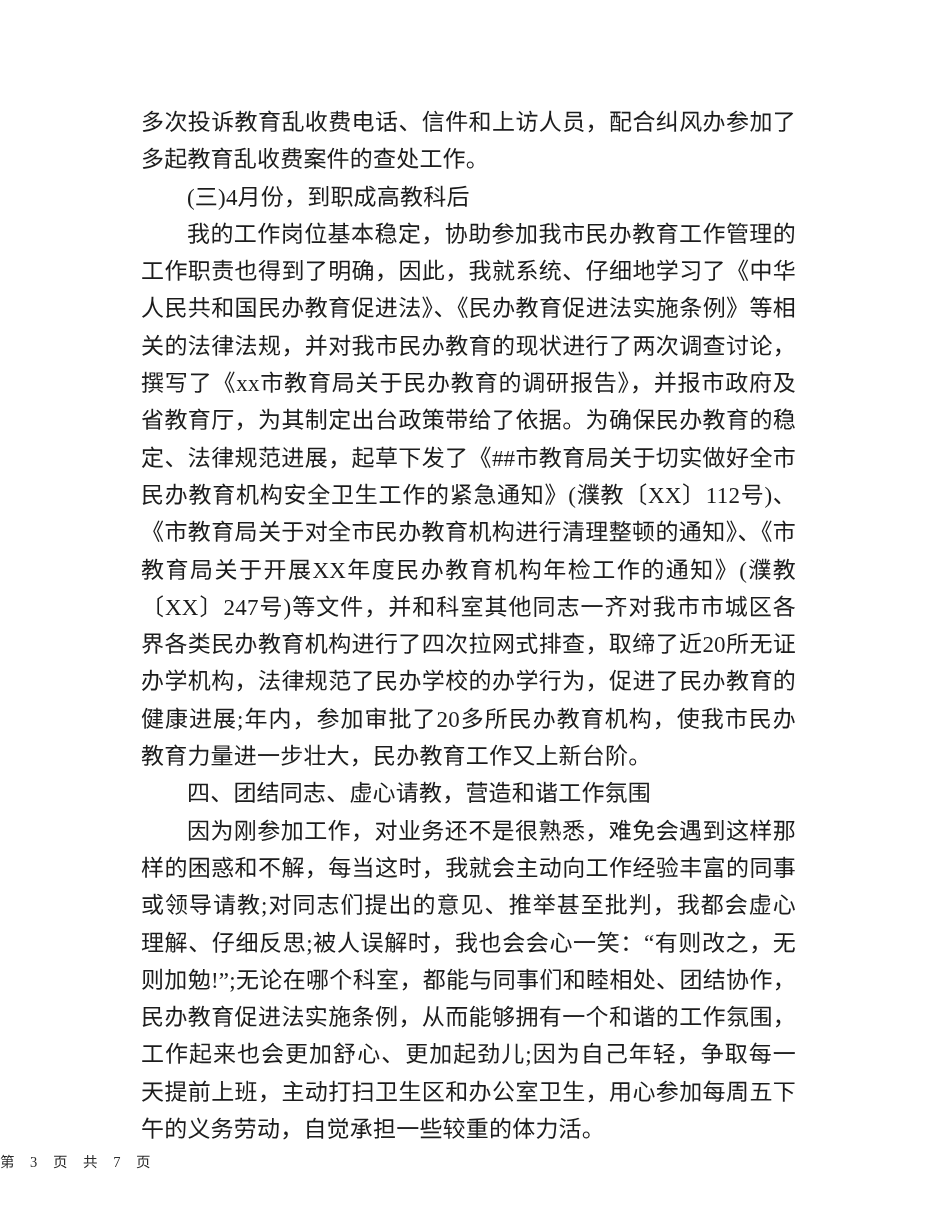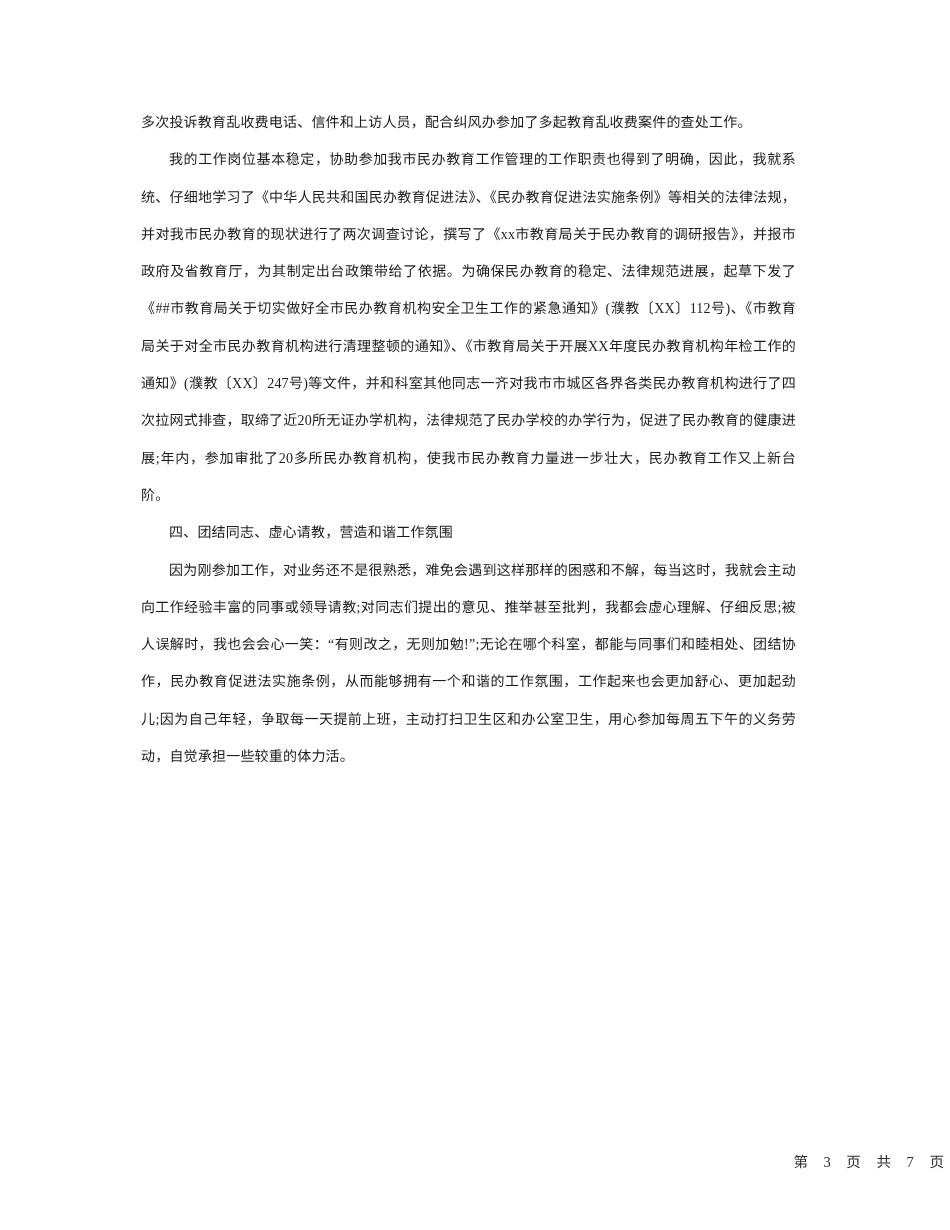--- a/index.html
+++ b/index.html
@@ -16,53 +16,54 @@
     background: #ffffff;
     overflow: hidden;
     font-family: "Liberation Serif", "DejaVu Serif", serif;
   }
   .doc-body {
     position: absolute;
     top: 104px;
     left: 141px;
     width: 655px;
     color: #1c1c1c;
-    font-size: 14px;
+    font-size: 23px;
     line-height: 37.3px;
     text-align: justify;
     text-justify: inter-ideograph;
     letter-spacing: 0.2px;
   }
   .para {
     margin: 0;
     padding: 0;
     word-break: break-all;
   }
   .para.indent {
     text-indent: 2em;
   }
   .page-footer {
     position: absolute;
     left: 0;
     right: 0;
     top: 1150px;
-    text-align: right;
+    text-align: left;
     color: #2b2b2b;
     font-size: 14.5px;
     letter-spacing: 6px;
     font-family: "Liberation Serif", "DejaVu Serif", serif;
   }
 </style>
 </head>
 <body>
 
 <div class="page">
 
   <div class="doc-body">
     <p class="para">多次投诉教育乱收费电话、信件和上访人员，配合纠风办参加了多起教育乱收费案件的查处工作。</p>
+    <p class="para indent">(三)4月份，到职成高教科后</p>
     <p class="para indent">我的工作岗位基本稳定，协助参加我市民办教育工作管理的工作职责也得到了明确，因此，我就系统、仔细地学习了《中华人民共和国民办教育促进法》、《民办教育促进法实施条例》等相关的法律法规，并对我市民办教育的现状进行了两次调查讨论，撰写了《xx市教育局关于民办教育的调研报告》，并报市政府及省教育厅，为其制定出台政策带给了依据。为确保民办教育的稳定、法律规范进展，起草下发了《##市教育局关于切实做好全市民办教育机构安全卫生工作的紧急通知》(濮教〔XX〕112号)、《市教育局关于对全市民办教育机构进行清理整顿的通知》、《市教育局关于开展XX年度民办教育机构年检工作的通知》(濮教〔XX〕247号)等文件，并和科室其他同志一齐对我市市城区各界各类民办教育机构进行了四次拉网式排查，取缔了近20所无证办学机构，法律规范了民办学校的办学行为，促进了民办教育的健康进展;年内，参加审批了20多所民办教育机构，使我市民办教育力量进一步壮大，民办教育工作又上新台阶。</p>
     <p class="para indent">四、团结同志、虚心请教，营造和谐工作氛围</p>
     <p class="para indent">因为刚参加工作，对业务还不是很熟悉，难免会遇到这样那样的困惑和不解，每当这时，我就会主动向工作经验丰富的同事或领导请教;对同志们提出的意见、推举甚至批判，我都会虚心理解、仔细反思;被人误解时，我也会会心一笑：“有则改之，无则加勉!”;无论在哪个科室，都能与同事们和睦相处、团结协作，民办教育促进法实施条例，从而能够拥有一个和谐的工作氛围，工作起来也会更加舒心、更加起劲儿;因为自己年轻，争取每一天提前上班，主动打扫卫生区和办公室卫生，用心参加每周五下午的义务劳动，自觉承担一些较重的体力活。</p>
   </div>
 
   <div class="page-footer">
     <span>第 3 页 共 7 页</span>
   </div>
 
 </div>

